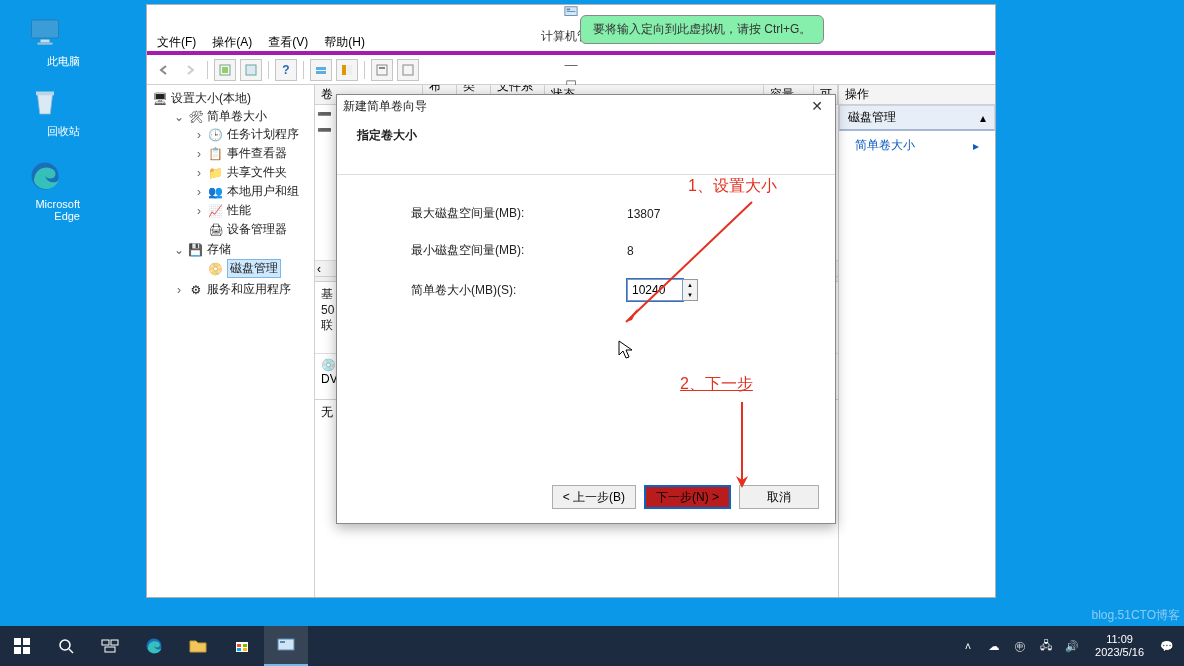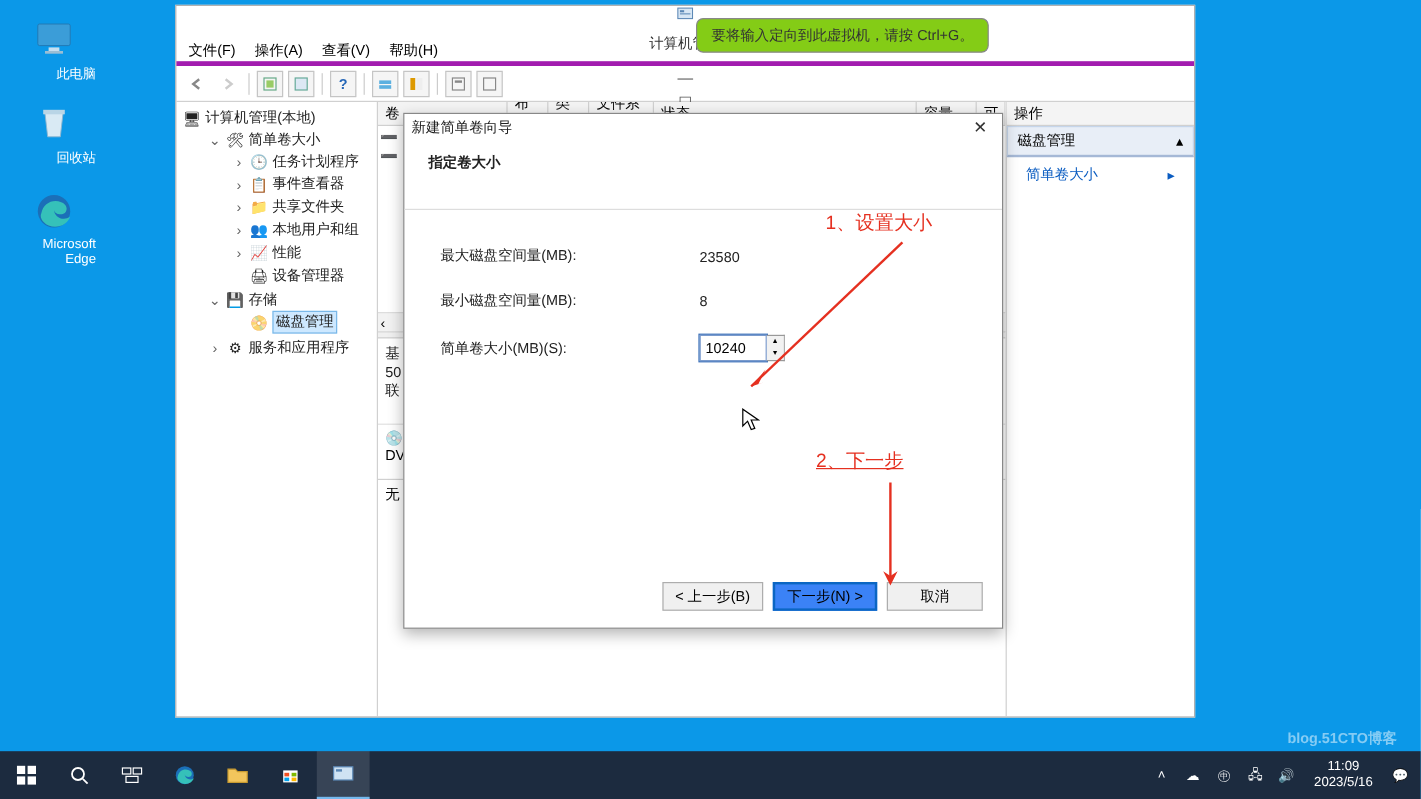--- a/index.html
+++ b/index.html
@@ -55,49 +55,49 @@
 
 .wizard { position: absolute; left: 336px; top: 94px; width: 500px; height: 430px; background: #fff; border: 1px solid #888; box-shadow: 0 4px 12px rgba(0,0,0,0.3); }
 .wizard-title { height: 22px; display: flex; align-items: center; padding: 0 6px; }
 .wizard-title .t { flex: 1; font-size: 12px; color: #222; }
 .wizard-title .x { width: 24px; text-align: center; font-size: 14px; color: #333; }
 .wizard-head { padding: 10px 20px 12px; border-bottom: 1px solid #ddd; }
 .wizard-head .h1 { font-weight: bold; font-size: 12px; color: #222; margin-bottom: 18px; }
 .wizard-head .h2 { font-size: 12px; color: #333; padding-left: 14px; }
 .wizard-body { padding: 30px 30px 10px; }
 .wfld { display: flex; align-items: center; margin-bottom: 20px; }
-.wfld .lab { width: 216px; font-size: 12px; color: #222; }
+.wfld .lab { width: 216px; font-size: 12px; color: #222; margin-left: 44px; }
 .wfld .val { font-size: 12px; color: #222; }
 .spinwrap { display: flex; }
 .spinwrap input { width: 56px; height: 22px; border: 1px solid #7a9acc; padding: 0 4px; font-size: 12px; outline: 1px solid #3a6fb8; }
 .spinwrap .spinbtns { display: flex; flex-direction: column; border: 1px solid #999; border-left: none; }
 .spinwrap .spinbtns div { width: 14px; height: 10px; font-size: 6px; display: flex; align-items: center; justify-content: center; background: #f2f2f2; }
 .wizard-foot { position: absolute; bottom: 14px; right: 16px; display: flex; gap: 8px; }
 .wbtn { min-width: 80px; height: 24px; border: 1px solid #adadad; background: #f0f0f0; font-size: 12px; display: flex; align-items: center; justify-content: center; padding: 0 10px; }
-.wbtn.primary { border: 2px solid #0b66c3; background: #3b82f6; }
-
-
-.vm-hint { position: absolute; left: 580px; top: 15px; background: #84cc16; border: 1px solid #888; border-radius: 6px; padding: 5px 12px; font-size: 12px; color: #333; z-index: 50; }
+.wbtn.primary { border: 2px solid #0b66c3; background: #b91c1c; }
+
+
+.vm-hint { position: absolute; left: 580px; top: 15px; background: #86efac; border: 1px solid #888; border-radius: 6px; padding: 5px 12px; font-size: 12px; color: #333; z-index: 50; }
 
 
 .anno { position: absolute; color: #e53020; font-size: 16px; pointer-events: none; z-index: 60; }
 
 
 .cursor { position: absolute; z-index: 70; pointer-events: none; }
 
 
 .taskbar { position: absolute; left: 0; bottom: 0; width: 100%; height: 40px; background: #1c2b3f; display: flex; align-items: center; color: #fff; }
 .taskbar .tb-left { display: flex; align-items: center; height: 100%; }
 .task-item { width: 44px; height: 100%; display: flex; align-items: center; justify-content: center; }
 .task-item.active { background: rgba(255,255,255,0.12); border-bottom: 2px solid #76b9ed; }
 .tb-right { margin-left: auto; display: flex; align-items: center; height: 100%; gap: 8px; padding-right: 8px; font-size: 11px; }
 .tray-ico { width: 18px; display: flex; align-items: center; justify-content: center; }
 .clock { text-align: center; line-height: 1.2; padding: 0 6px; }
 
-.watermark { position: absolute; right: 20px; bottom: 42px; color: rgba(255,255,255,0.5); font-size: 12px; font-weight: bold; }
+.watermark { position: absolute; right: 4px; bottom: 42px; color: rgba(255,255,255,0.5); font-size: 12px; }
 </style>
 </head>
 <body>
 
 <div class="desktop-icon" style="left:10px; top:14px;">
   <div class="ico">
     <svg viewBox="0 0 48 48">
         <rect x="6" y="8" width="36" height="24" rx="2" fill="#3b9dd8" stroke="#2276b0"></rect>
         <rect x="18" y="34" width="12" height="4" fill="#c7dff0"></rect>
         <rect x="14" y="38" width="20" height="3" fill="#9abed4"></rect>
@@ -198,21 +198,21 @@
         </svg>
       </div>
   </div>
 
   <div class="mgmt-body">
     <div class="tree">
       <ul>
         <li>
             <div class="row">
               <span class="ic">🖥</span>
-              <span>计算机管理(本地)</span>
+              <span>设置大小(本地)</span>
             </div>
           <ul>
             <li>
                 <div class="row">
                   <span class="tw">⌄</span>
                   <span class="ic">🛠</span>
                   <span>简单卷大小</span>
                 </div>
               <ul>
                 <li>
@@ -344,21 +344,21 @@
   <div class="wizard-title">
     <span class="t">新建简单卷向导</span>
     <span class="x">✕</span>
   </div>
   <div class="wizard-head">
     <div class="h1">指定卷大小</div>
   </div>
   <div class="wizard-body">
     <div class="wfld">
       <div class="lab">最大磁盘空间量(MB):</div>
-      <div class="val">23580</div>
+      <div class="val">13807</div>
     </div>
     <div class="wfld">
       <div class="lab">最小磁盘空间量(MB):</div>
       <div class="val">8</div>
     </div>
     <div class="wfld">
       <div class="lab">简单卷大小(MB)(S):</div>
       <div class="spinwrap">
         <input type="text" value="10240" style="">
         <div class="spinbtns">

